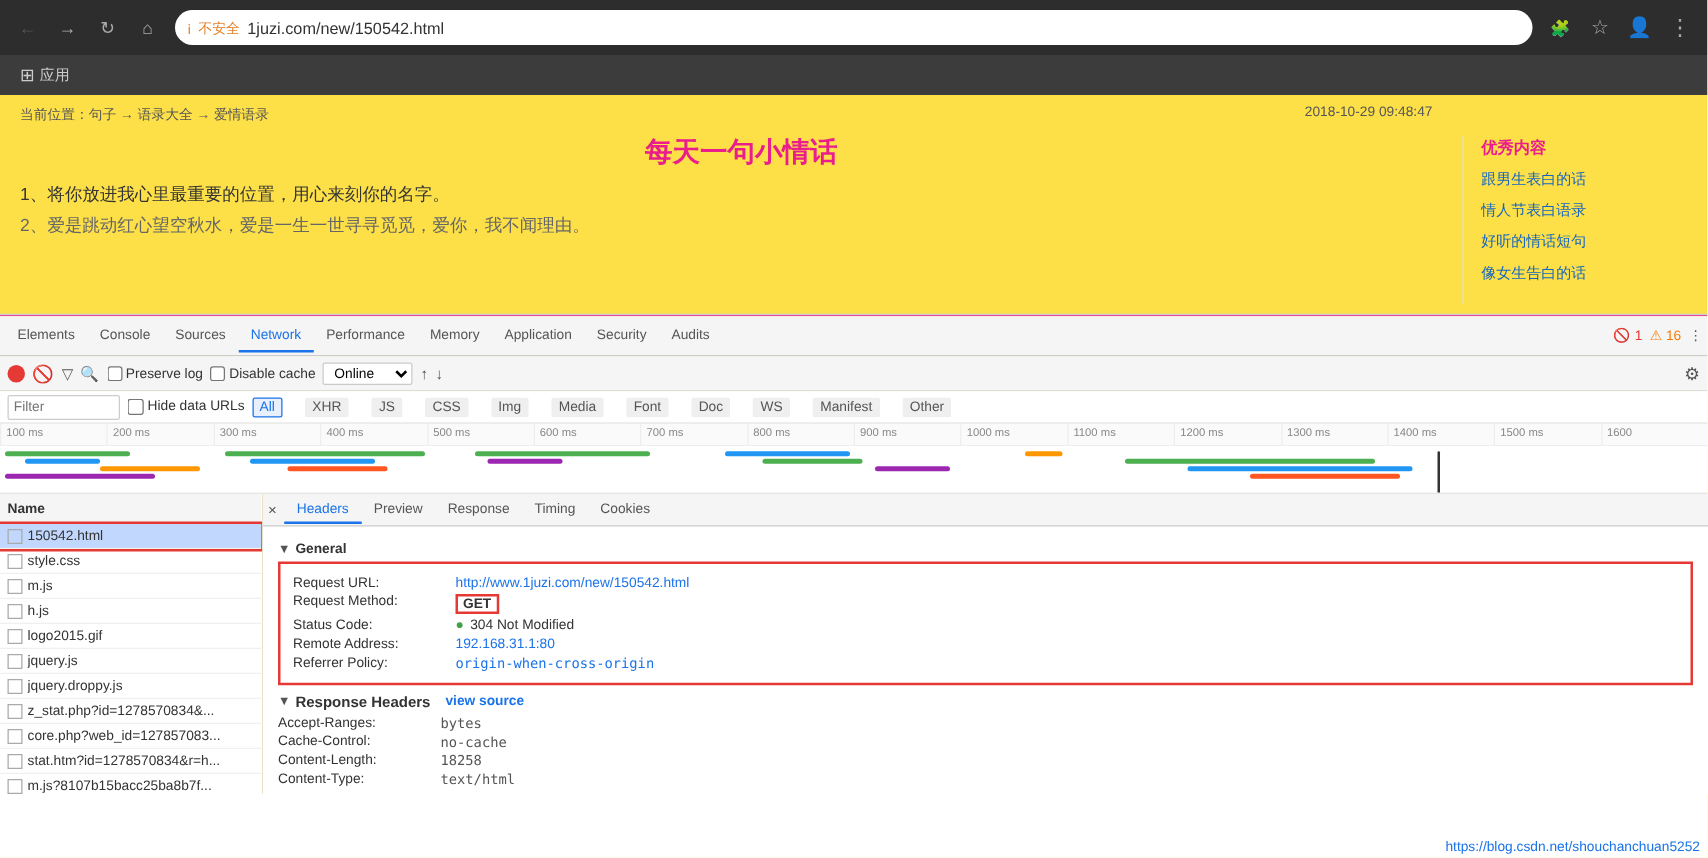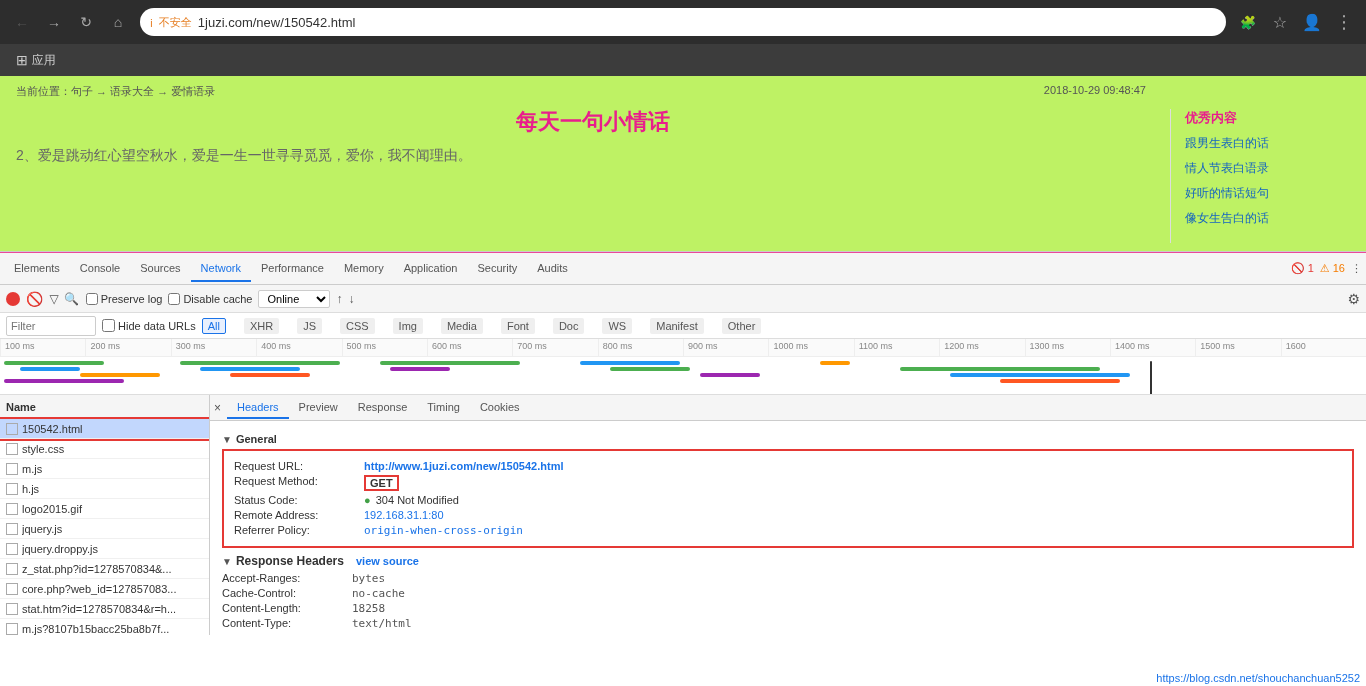--- a/index.html
+++ b/index.html
@@ -49,21 +49,21 @@
     .apps-btn {
       display: flex; align-items: center; gap: 4px;
       color: #ccc; font-size: 12px; cursor: pointer;
       padding: 4px 6px; border-radius: 3px;
     }
     .apps-icon { font-size: 14px; }
 
     
     .main-content {
       height: 176px;
-      background: #bef264;
+      background: #fde047;
       overflow: hidden;
       position: relative;
       border-bottom: 1px solid #ccc;
       padding: 8px 16px;
       display: flex;
     }
     .page-content { flex: 1; }
     .breadcrumb { font-size: 11px; color: #555; margin-bottom: 8px; }
     .page-title { color: #e91e8c; font-size: 22px; font-weight: bold; text-align: center; margin: 6px 0; }
     .page-text { font-size: 14px; color: #333; line-height: 1.8; }
@@ -127,21 +127,21 @@
       background: #fff;
       border-bottom: 1px solid #ddd;
       display: flex;
       align-items: center;
       height: 26px;
       padding: 0 6px;
       gap: 6px;
     }
     .filter-input-wrap { display: flex; align-items: center; border: 1px solid #ccc; border-radius: 2px; padding: 0 4px; height: 20px; }
     .filter-input { border: none; outline: none; font-size: 11px; width: 80px; }
-    .hide-data-checkbox { display: flex; align-items: center; gap: 3px; font-size: 11px; color: #333; }
+    .hide-data-checkbox { display: flex; align-items: flex-start; gap: 3px; font-size: 11px; color: #333; }
     .filter-type-btns { display: flex; gap: 18px; }
     .filter-type-btn {
       font-size: 11px; padding: 1px 5px;
       border: 1px solid transparent; border-radius: 2px;
       cursor: pointer; color: #555;
     }
     .filter-type-btn.active { background: #e8f0fe; color: #1a73e8; border-color: #1a73e8; }
 
     
     .timeline-bar {
@@ -237,21 +237,21 @@
     }
     .section-toggle { cursor: pointer; font-size: 10px; color: #555; }
     .section-box {
       border: 2px solid #e53935;
       padding: 6px 10px;
       margin-bottom: 6px;
     }
     .detail-row { display: flex; margin: 3px 0; font-size: 11px; }
     .detail-label { color: #333; font-weight: normal; min-width: 130px; }
     .detail-value { color: #333; }
-    .detail-value.url { color: #1a73e8; font-weight: bold; }
+    .detail-value.url { color: #1a73e8; }
     .detail-value.method { background: #fff; border: 2px solid #e53935; padding: 0 4px; font-weight: bold; color: #333; }
     .detail-value.status { color: #333; }
     .status-dot { color: #43a047; margin-right: 2px; }
     .detail-value.address { color: #1a73e8; }
     .detail-value.referrer { color: #1a73e8; font-family: monospace; }
 
     .response-header-section { margin-top: 6px; }
     .view-source-link { color: #1a73e8; cursor: pointer; font-size: 11px; margin-left: 8px; }
     .response-row { display: flex; margin: 2px 0; font-size: 11px; }
     .response-label { color: #333; min-width: 130px; font-weight: normal; }
@@ -300,20 +300,21 @@
   <div class="apps-btn">
     <span class="apps-icon">⊞</span>
     <span>应用</span>
   </div>
 </div>
 
 <div class="main-content">
   <div class="page-content">
     <div class="breadcrumb">当前位置：句子 → 语录大全 → 爱情语录</div>
     <div class="page-title">每天一句小情话</div>
+    <div class="page-text">1、将你放进我心里最重要的位置，用心来刻你的名字。</div>
     <div class="page-text page-text-faded">2、爱是跳动红心望空秋水，爱是一生一世寻寻觅觅，爱你，我不闻理由。</div>
   </div>
   <span class="timestamp">2018-10-29 09:48:47</span>
   <div class="sidebar">
     <div class="sidebar-title">优秀内容</div>
     <div class="sidebar-item">跟男生表白的话</div>
     <div class="sidebar-item">情人节表白语录</div>
     <div class="sidebar-item">好听的情话短句</div>
     <div class="sidebar-item">像女生告白的话</div>
   </div>

